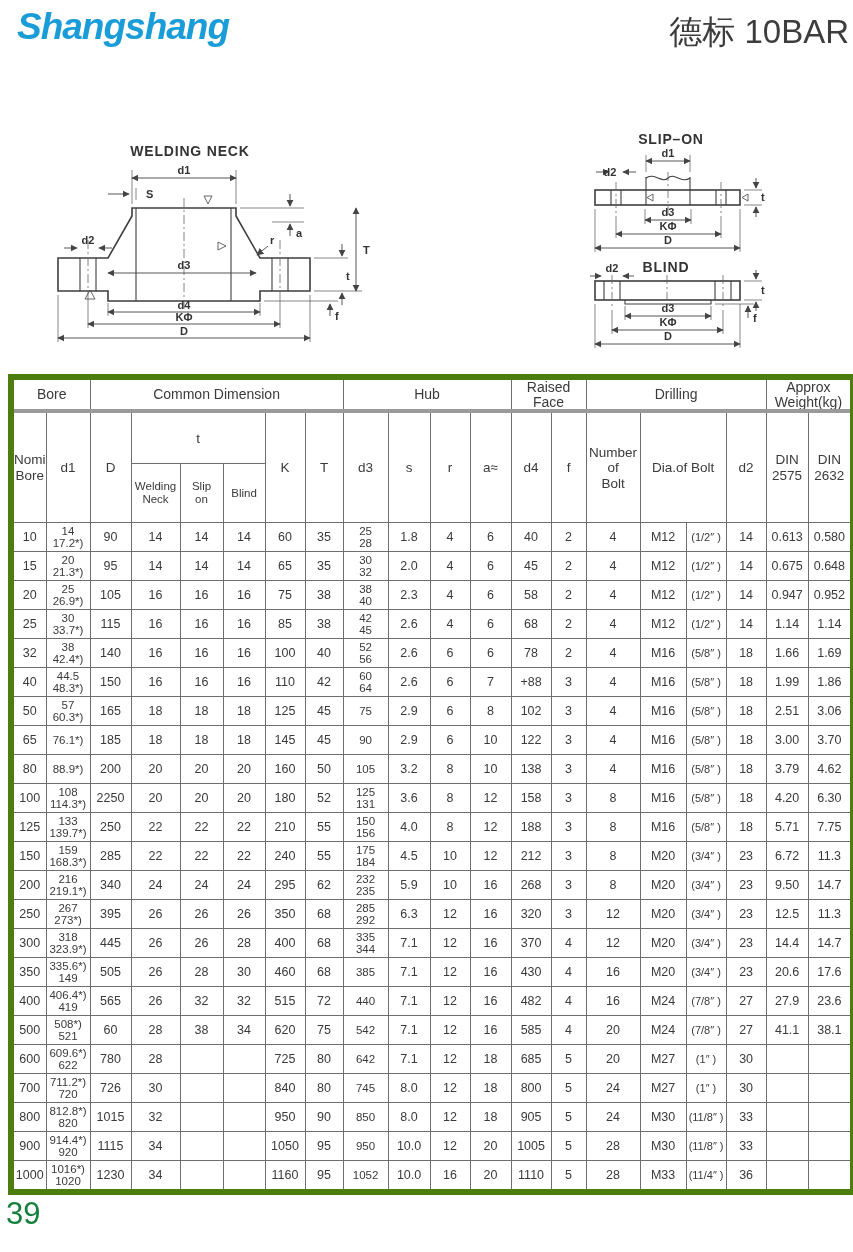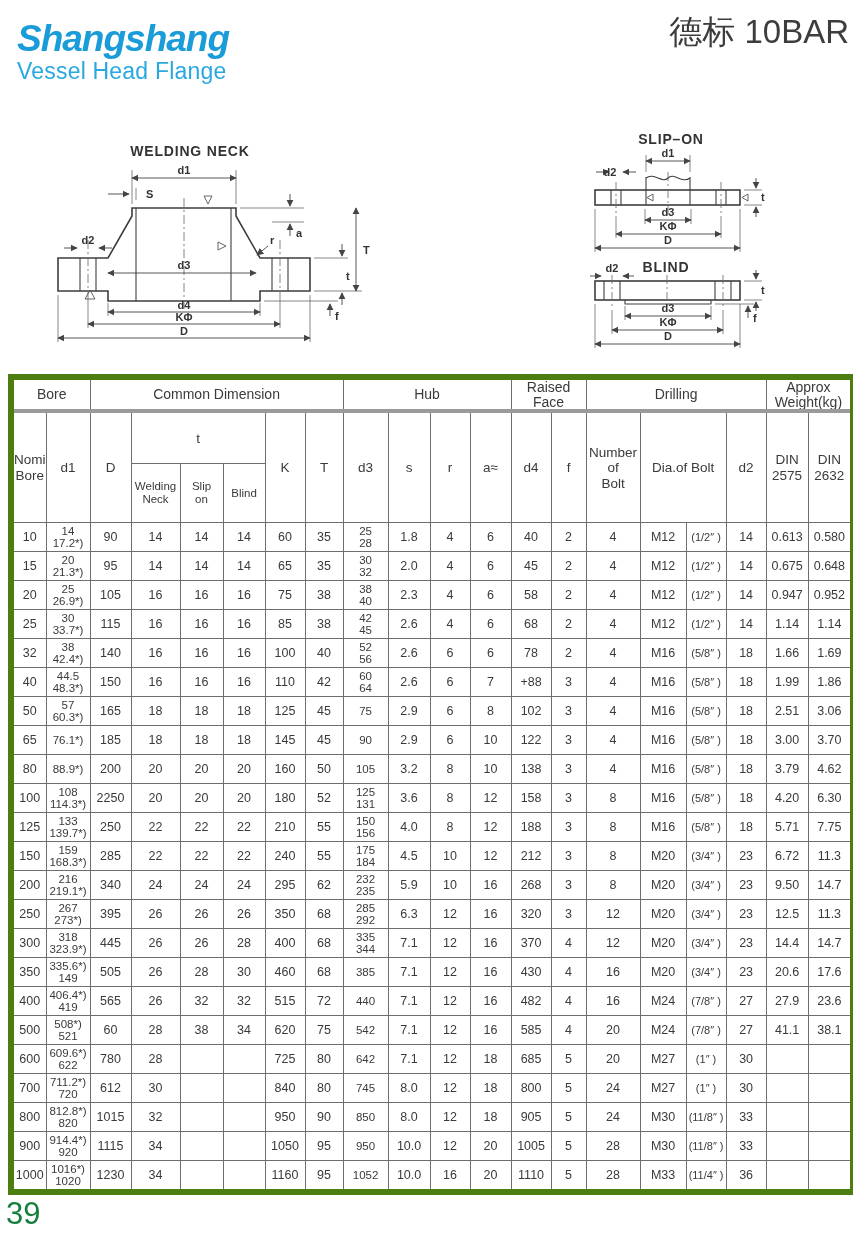--- a/index.html
+++ b/index.html
@@ -1,21 +1,21 @@
 <!DOCTYPE html>
 <html><head>
 <meta charset="utf-8">
 <style>
   html,body{margin:0;padding:0}
   body{
     position:relative;width:853px;height:1252px;background:#fff;overflow:hidden;
     font-family:"Liberation Sans",sans-serif;color:#3a3a3a;
   }
   
-  .logo{position:absolute;left:17px;top:20px;line-height:1}
+  .logo{position:absolute;left:17px;top:8px;line-height:1}
   .logo-title{font-size:37px;font-weight:bold;font-style:italic;color:#199cd8;letter-spacing:-1px}
   .logo-sub{font-size:23px;color:#29a8e0;margin-top:3px;letter-spacing:.2px}
   .hdr-right{position:absolute;top:10px;right:2px;display:flex;align-items:flex-end}
   .cn-label{font-size:33px;color:#3d3d3d;white-space:nowrap;margin-right:2px}
   .din-stack{font-size:24px;line-height:1.04;color:#3d3d3d;text-align:left;white-space:nowrap}
   
   .drawing{position:absolute}
   #wn-drawing{left:50px;top:140px}
   #so-drawing{left:568px;top:128px}
   .ol{stroke:#3e3e3e;stroke-width:1.6;fill:none;stroke-linejoin:miter}
@@ -44,21 +44,20 @@
   .spec tbody td:nth-child(17){font-size:11px}
   .spec tbody tr:last-child td{border-bottom:3px solid #5a5a5a}
   
   .page-num{position:absolute;left:6px;top:1196px;font-size:31px;color:#15803d}
 </style>
 </head>
 <body>
 
 <div class="logo">
   <div class="logo-title">Shangshang</div>
-  <div class="logo-sub">Vessel Head Flange</div>
 </div>
 
 <div class="hdr-right">
   <div class="cn-label">德标 10BAR</div>
 </div>
 
 <svg id="wn-drawing" class="drawing" width="370" height="230" viewBox="0 0 370 230">
   <defs>
     <marker id="m1" viewBox="0 0 10 10" refX="9" refY="5" markerWidth="8" markerHeight="8" orient="auto-start-reverse">
       <path d="M0,0 L10,5 L0,10 z" fill="#444"></path>
@@ -814,21 +813,21 @@
         <td>30</td>
         <td></td>
         <td></td>
       </tr>
       <tr>
         <td>700</td>
         <td>
           <div>711.2*)</div>
           <div>720</div>
         </td>
-        <td>612</td>
+        <td>726</td>
         <td>30</td>
         <td></td>
         <td></td>
         <td>840</td>
         <td>80</td>
         <td>745</td>
         <td>8.0</td>
         <td>12</td>
         <td>18</td>
         <td>800</td>

